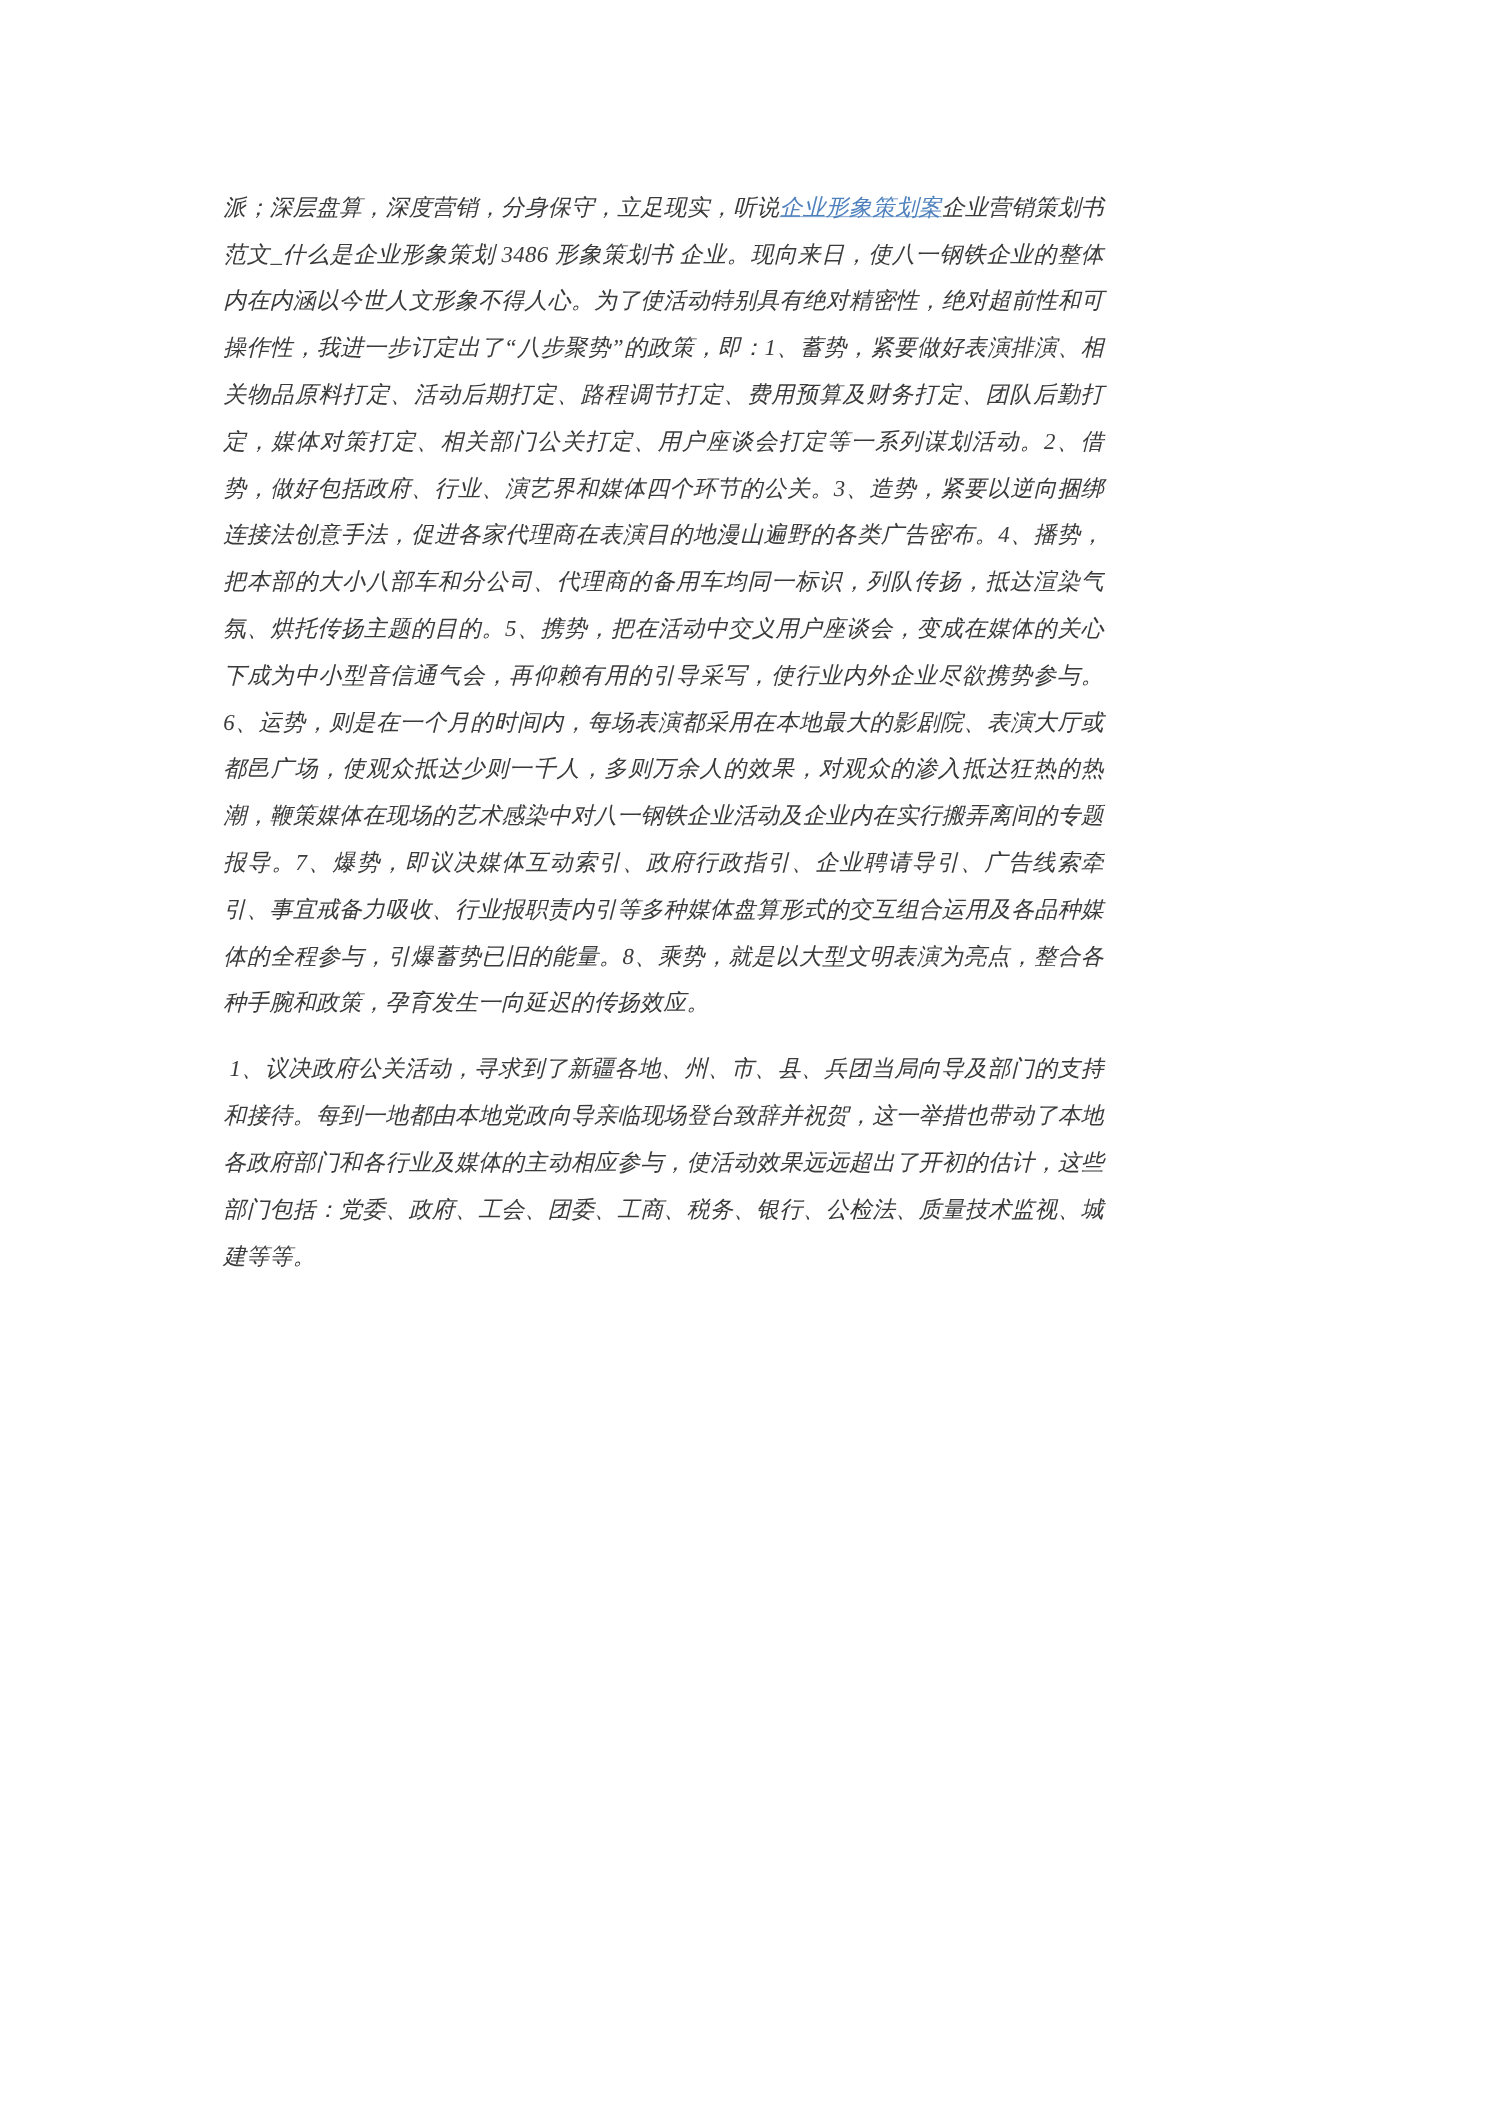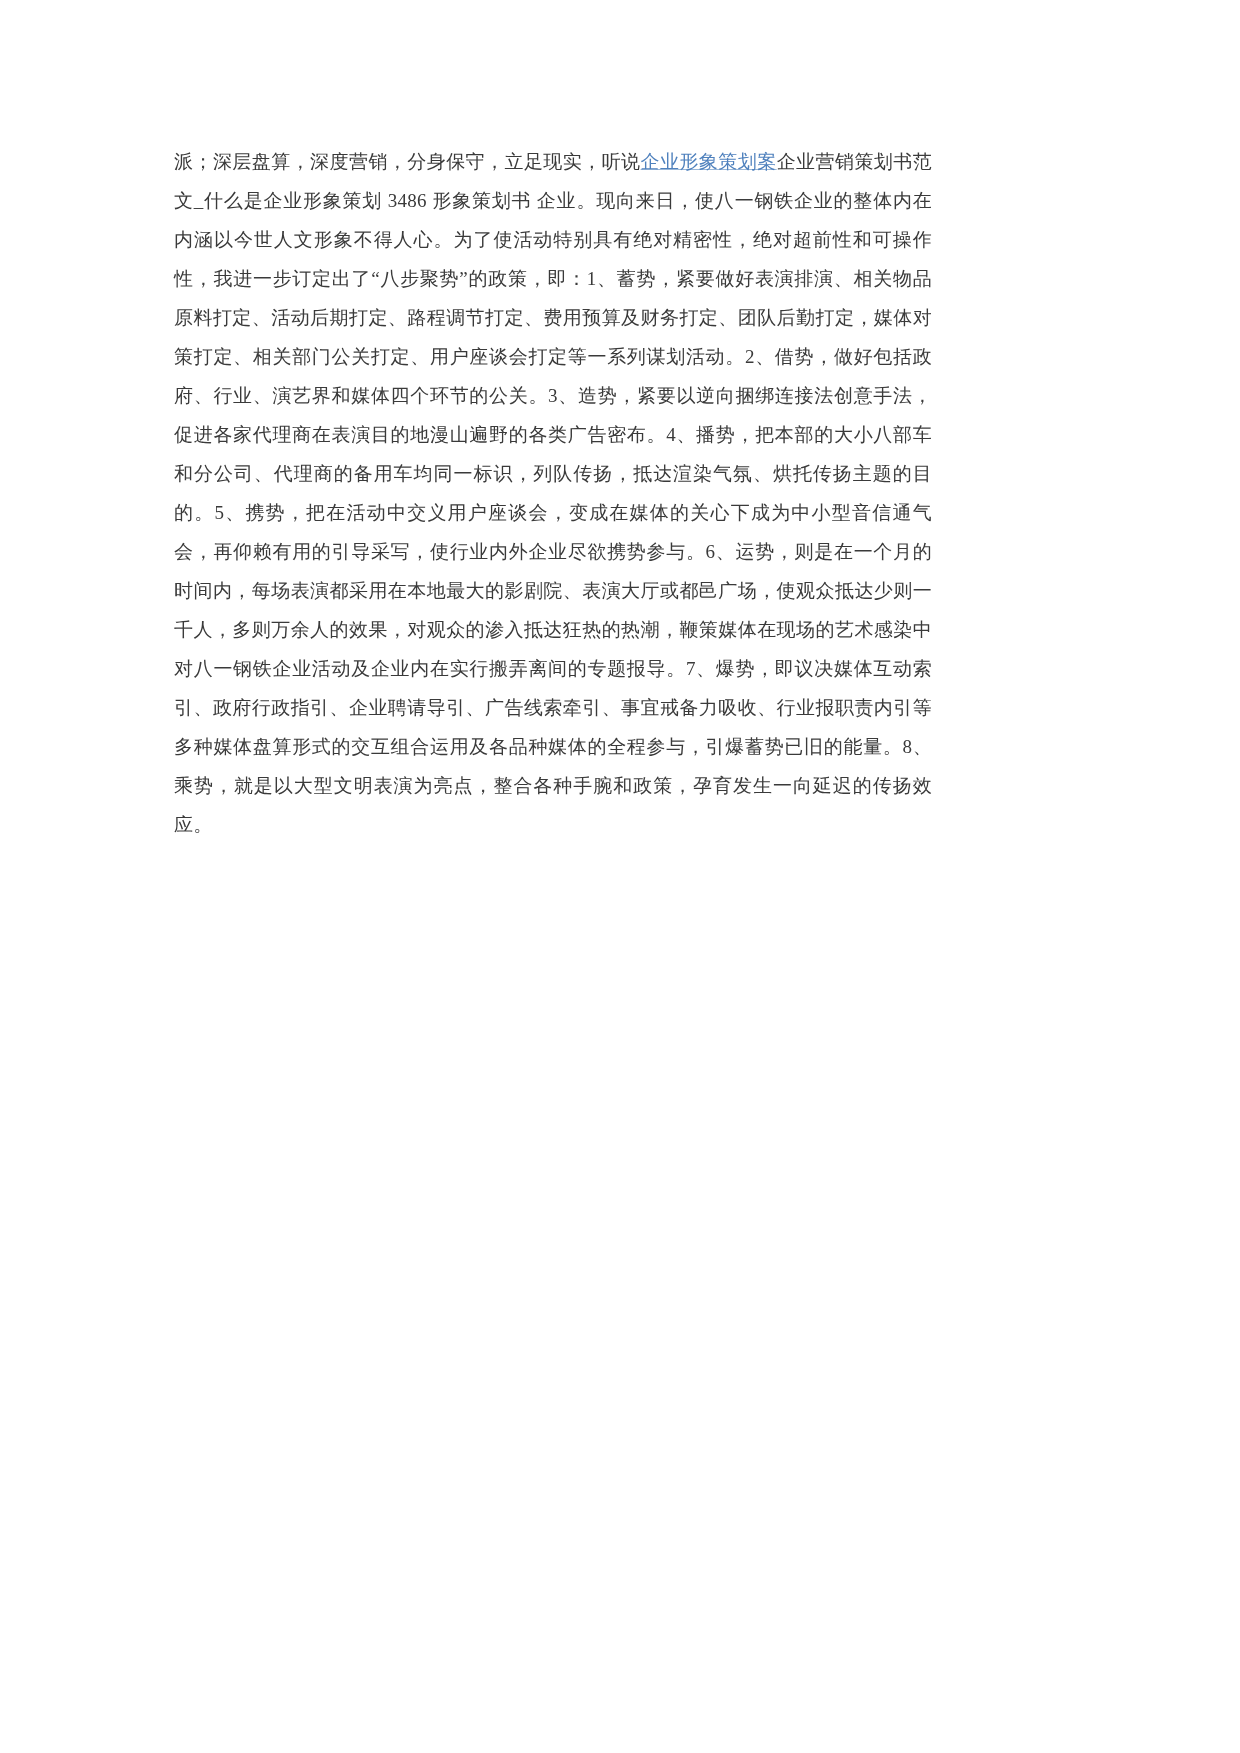--- a/index.html
+++ b/index.html
@@ -18,22 +18,23 @@
     left: 170px;
     top: 138px;
     width: 766px;
     font-size: 19px;
     line-height: 39px;
     color: #3a3a3a;
     text-align: justify;
     letter-spacing: 0.3px;
   }
   .doc-body p {
-    margin: 4px;
+    margin: 16px;
     padding: 0;
+    font-style: italic;
   }
   .para-bold,
   .lead-bold {
     font-weight: bold;
     color: #2e2e2e;
   }
   a.inline-link {
     color: #4f81bd;
     text-decoration: underline;
     text-decoration-color: #9ab7d8;
@@ -44,15 +45,16 @@
 <body>
 
 <div class="doc-body">
 
   <p><span>派；深层盘算，深度营销，分身保守，立足现实，听说</span><a class="inline-link" href="#">企业形象策划案</a><span>企业营销策划书范文_什么是企业形象策划 3486 形象策划书 企业。现向来日，使八一钢铁企业的整体内在内涵以今世人文形象不得人心。为了使活动特别具有绝对精密性，绝对超前性和可操作性，我进一步订定出了“八步聚势”的政策，即：1、蓄势，紧要做好表演排演、相关物品原料打定、活动后期打定、路程调节打定、费用预算及财务打定、团队后勤打定，媒体对策打定、相关部门公关打定、用户座谈会打定等一系列谋划活动。2、借势，做好包括政府、行业、演艺界和媒体四个环节的公关。3、造势，紧要以逆向捆绑连接法创意手法，促进各家代理商在表演目的地漫山遍野的各类广告密布。4、播势，把本部的大小八部车和分公司、代理商的备用车均同一标识，列队传扬，抵达渲染气氛、烘托传扬主题的目的。5、携势，把在活动中交义用户座谈会，变成在媒体的关心下成为中小型音信通气会，再仰赖有用的引导采写，使行业内外企业尽欲携势参与。6、运势，则是在一个月的时间内，每场表演都采用在本地最大的影剧院、表演大厅或都邑广场，使观众抵达少则一千人，多则万余人的效果，对观众的渗入抵达狂热的热潮，鞭策媒体在现场的艺术感染中对八一钢铁企业活动及企业内在实行搬弄离间的专题报导。7、爆势，即议决媒体互动索引、政府行政指引、企业聘请导引、广告线索牵引、事宜戒备力吸收、行业报职责内引等多种媒体盘算形式的交互组合运用及各品种媒体的全程参与，引爆蓄势已旧的能量。8、乘势，就是以大型文明表演为亮点，整合各种手腕和政策，孕育发生一向延迟的传扬效应。</span></p>
 
 
 
 
 
+  <p>&nbsp;1、议决政府公关活动，寻求到了新疆各地、州、市、县、兵团当局向导及部门的支持和接待。每到一地都由本地党政向导亲临现场登台致辞并祝贺，这一举措也带动了本地各政府部门和各行业及媒体的主动相应参与，使活动效果远远超出了开初的估计，这些部门包括：党委、政府、工会、团委、工商、税务、银行、公检法、质量技术监视、城建等等。</p>
 
 
 </div>
 
 </body></html>

